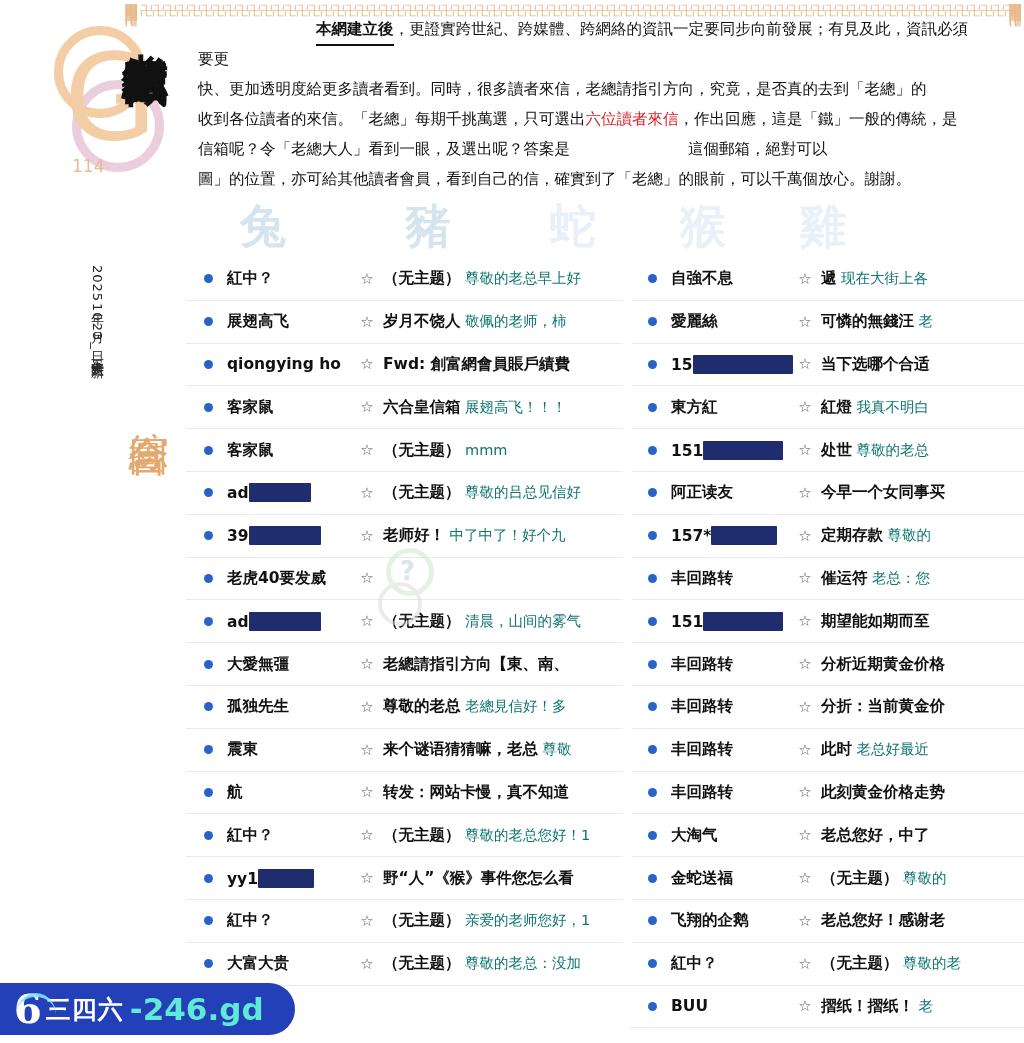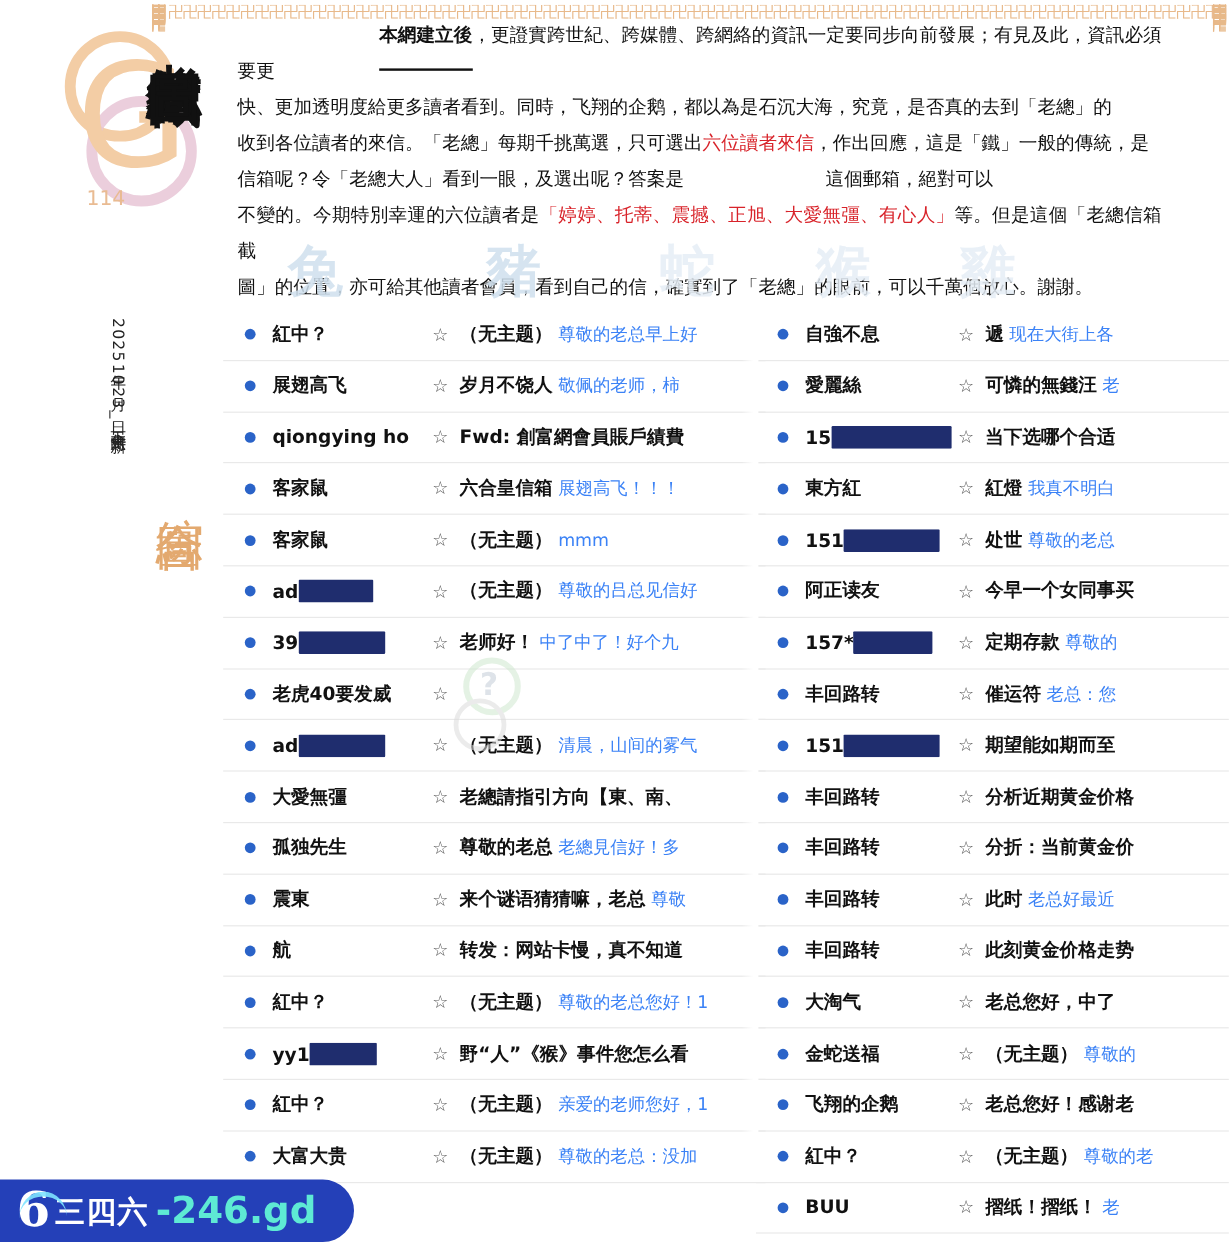--- a/index.html
+++ b/index.html
@@ -44,21 +44,21 @@
     font-size:13px;color:#222;letter-spacing:1px;
   }
 
   
   .article{
     position:absolute;left:198px;top:14px;width:770px;
     font-family:"DejaVu Serif","Liberation Serif",serif;
     font-size:15.5px;line-height:30px;color:#111;text-align:justify;
   }
   .article p{margin:0;}
-  .art-lead{font-weight:bold;border-bottom:2px solid #111;padding-bottom:19px;}
+  .art-lead{font-weight:bold;border-bottom:2px solid #111;padding-bottom:6px;}
   .red{color:#d8232a;}
   .redbox{color:#d8232a;}
   .gap{display:inline-block;width:118px;}
 
   
   .zodiac{
     position:absolute;top:196px;left:200px;width:790px;height:70px;
     pointer-events:none;
   }
   .zodiac span{
@@ -91,21 +91,21 @@
     overflow:hidden;
   }
   .col-left .sender{width:132px;}
   .col-right .sender{width:126px;}
   .star{
     color:#5a5a5a;font-size:15px;margin:0 8px 0 0;flex:none;width:16px;text-align:center;
   }
   .subject{
     font-weight:bold;font-size:15.5px;color:#111;white-space:nowrap;overflow:hidden;
   }
-  .snippet{font-weight:normal;color:#3b82f6;font-size:14.5px;}
+  .snippet{font-weight:normal;color:#0f766e;font-size:14.5px;}
   .redact{
     display:inline-block;background:#1f2d6e;height:19px;vertical-align:-4px;border-radius:1px;
   }
   .left-fade{
     position:absolute;left:618px;top:258px;width:14px;height:712px;
     background:linear-gradient(to right,rgba(255,255,255,0),#ffffff 70%);
   }
 
   
   .wm{
@@ -148,29 +148,26 @@
   </div>
   <div class="title-vert">老總信箱截圖</div>
   <div class="title-sub">綜合圖</div>
   <div class="date-vert">2025年10月23日_下午六時更新</div>
 </div>
 
 <div class="article">
   <p>
     <span class="gap"></span><span class="art-lead">本網建立後</span><span>，更證實跨世紀、跨媒體、跨網絡的資訊一定要同步向前發展；有見及此，資訊必須要更</span>
   </p>
-  <p>快、更加透明度給更多讀者看到。同時，飞翔的企鹅，都以為是石沉大海，究竟，是否真的去到「老總」的</p>
+  <p>快、更加透明度給更多讀者看到。同時，很多讀者來信，老總請指引方向，究竟，是否真的去到「老總」的</p>
   <p>
     <span>收到各位讀者的來信。「老總」每期千挑萬選，只可選出</span><span class="red">六位讀者來信</span><span>，作出回應，這是「鐵」一般的傳統，是</span>
   </p>
   <p>
     <span>信箱呢？令「老總大人」看到一眼，及選出呢？答案是</span><span class="gap"></span><span>這個郵箱，絕對可以</span>
-  </p>
-  <p>
-    <span>不變的。今期特別幸運的六位讀者是</span><span class="redbox">「婷婷、托蒂、震撼、正旭、大愛無彊、有心人」</span><span>等。但是這個「老總信箱截</span>
   </p>
   <p>圖」的位置，亦可給其他讀者會員，看到自己的信，確實到了「老總」的眼前，可以千萬個放心。謝謝。</p>
 </div>
 
 <div class="zodiac">
   <span class="z1">兔</span>
   <span class="z2">豬</span>
   <span class="z3 faint">蛇</span>
   <span class="z4 faint">猴</span>
   <span class="z5 faint">雞</span>

